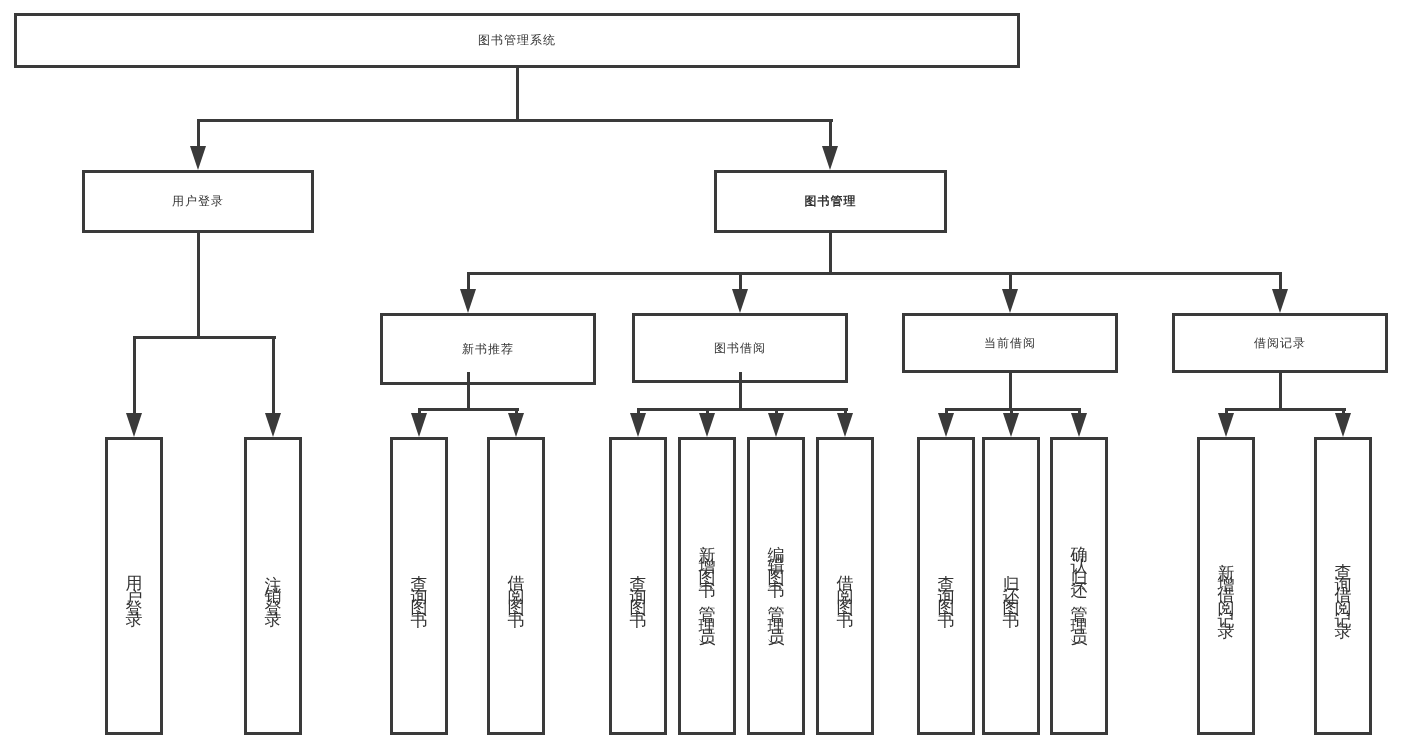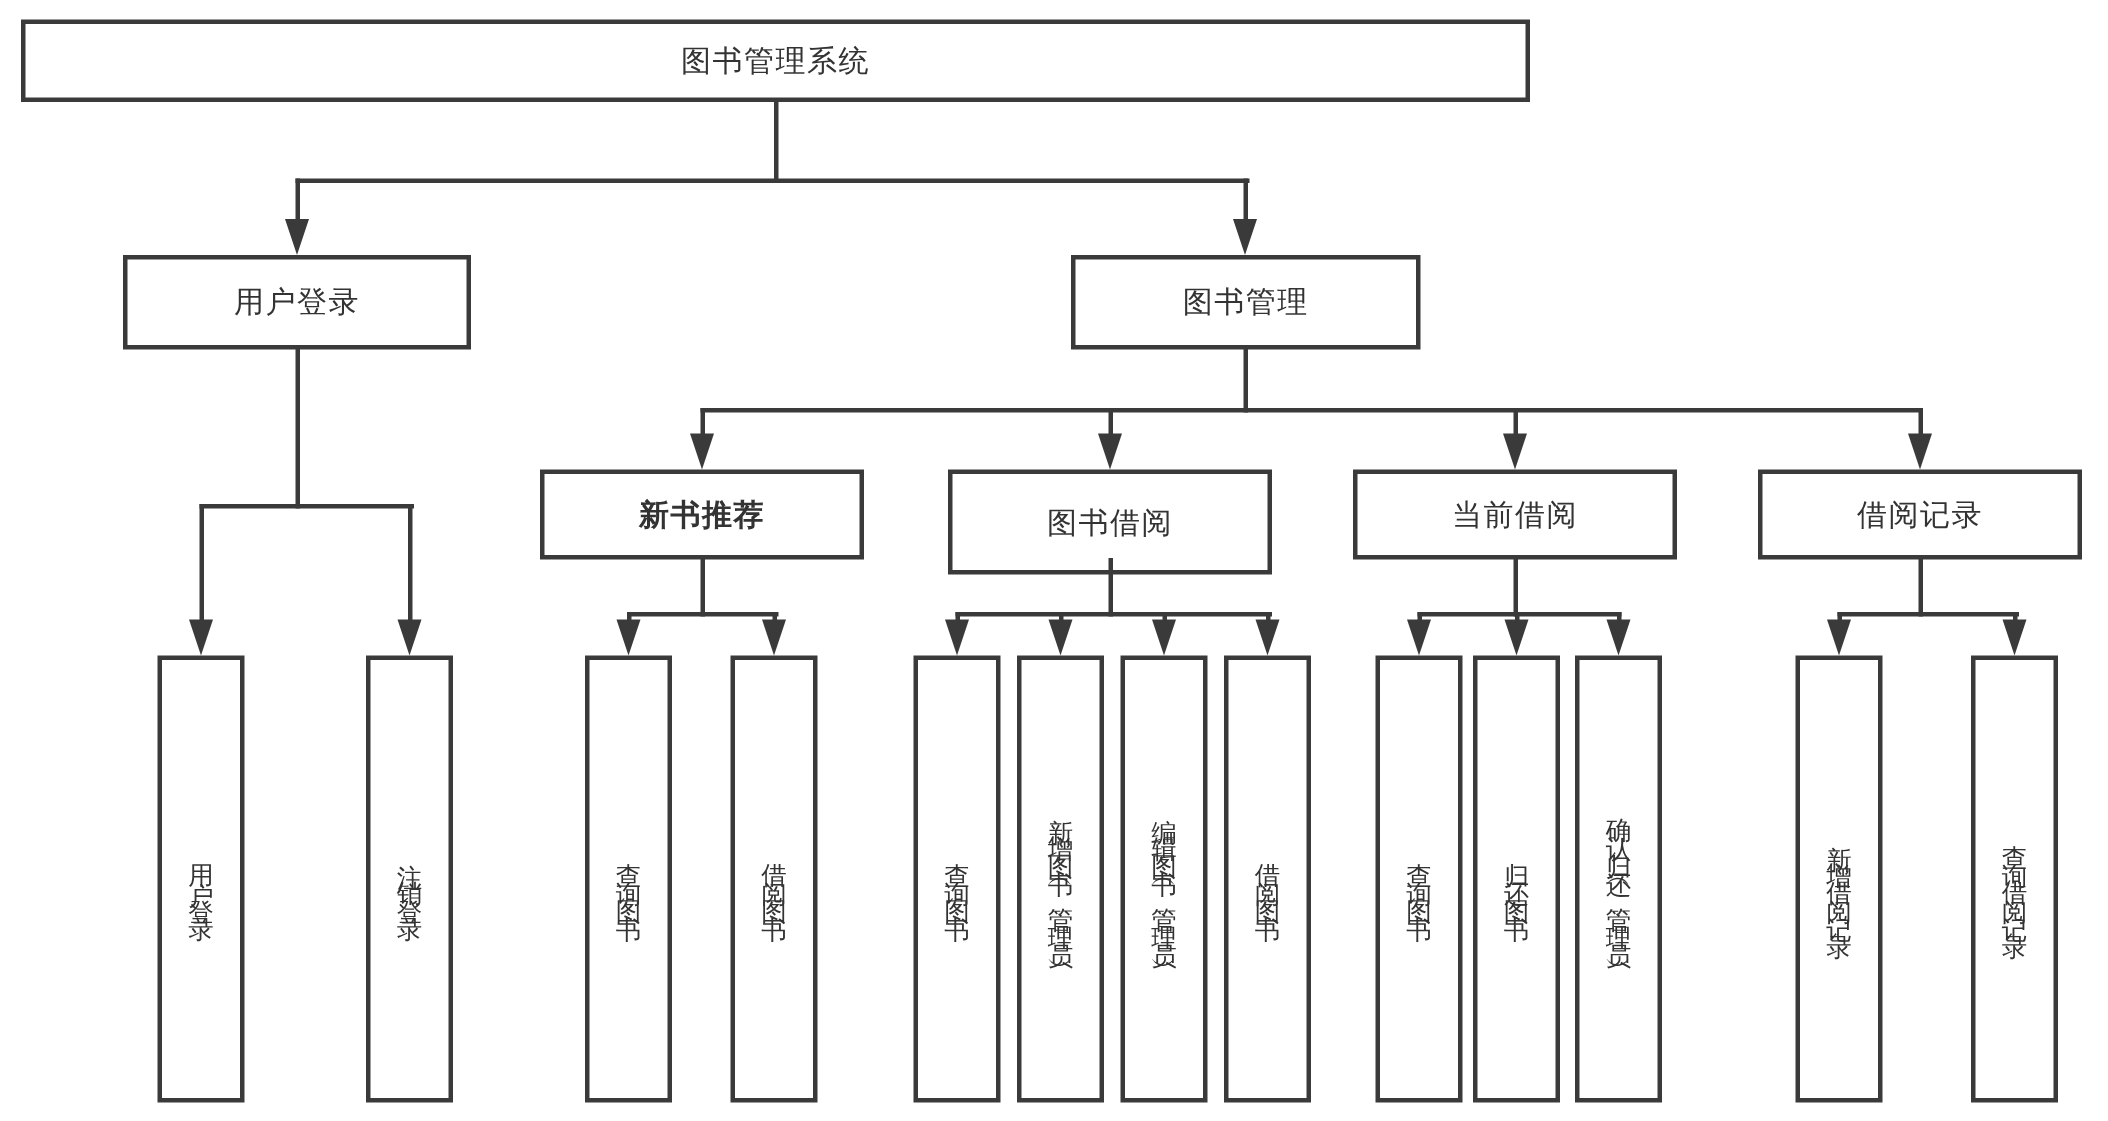--- a/index.html
+++ b/index.html
@@ -14,21 +14,21 @@
   .box{
     position:absolute;
     box-sizing:border-box;
     background:var(--background);
     border:3px solid var(--line);
     display:flex;
     align-items:center;
     justify-content:center;
     color:var(--text);
   }
-  .hlabel{font-size:20px;letter-spacing:1px;white-space:nowrap;}
+  .hlabel{font-size:12px;letter-spacing:1px;white-space:nowrap;}
   .vlabel{
     font-size:17px;
     line-height:1;
     letter-spacing:12px;
     writing-mode:vertical-rl;
     text-orientation:mixed;
     white-space:nowrap;
   }
   .vl,.hl{position:absolute;background:var(--line);}
   .arrow{
@@ -52,25 +52,25 @@
 <div class="canvas">
 
   <div class="box" style="left:14px;top:13px;width:1006px;height:55px;">
     <span class="hlabel">图书管理系统</span>
   </div>
 
   <div class="box" style="left:82px;top:170px;width:232px;height:63px;">
     <span class="hlabel">用户登录</span>
   </div>
 
-  <div class="box" style="left:714px;top:170px;width:233px;height:63px;">
+  <div class="box" style="left:714px;top:170px;width:233px;height:63px;font-weight:bold;">
     <span class="hlabel">图书管理</span>
   </div>
 
-  <div class="box" style="left:360px;top:313px;width:216px;height:60px;font-weight:bold;">
+  <div class="box" style="left:380px;top:313px;width:216px;height:72px;">
     <span class="hlabel">新书推荐</span>
   </div>
 
   <div class="box" style="left:632px;top:313px;width:216px;height:70px;">
     <span class="hlabel">图书借阅</span>
   </div>
 
   <div class="box" style="left:902px;top:313px;width:216px;height:60px;">
     <span class="hlabel">当前借阅</span>
   </div>

